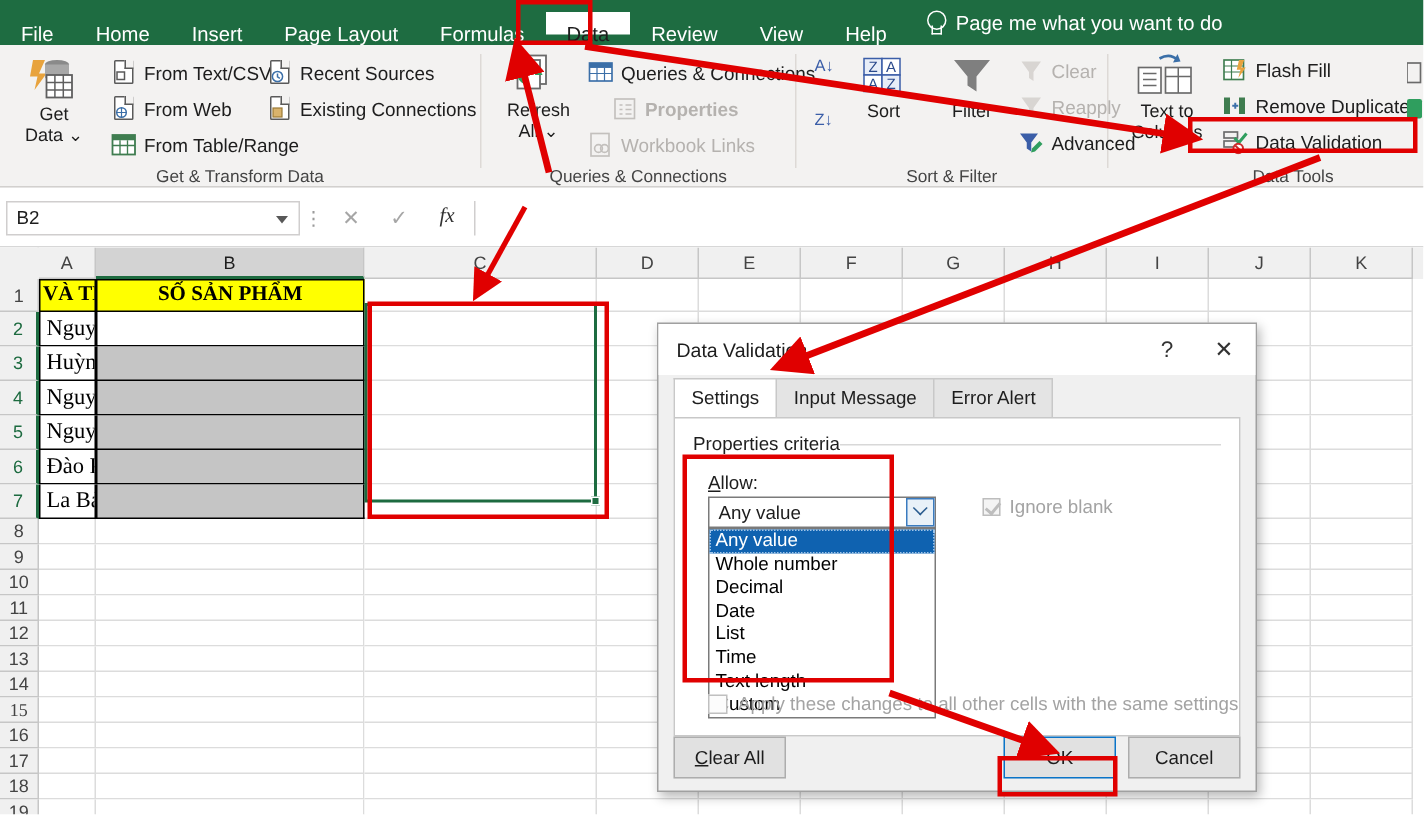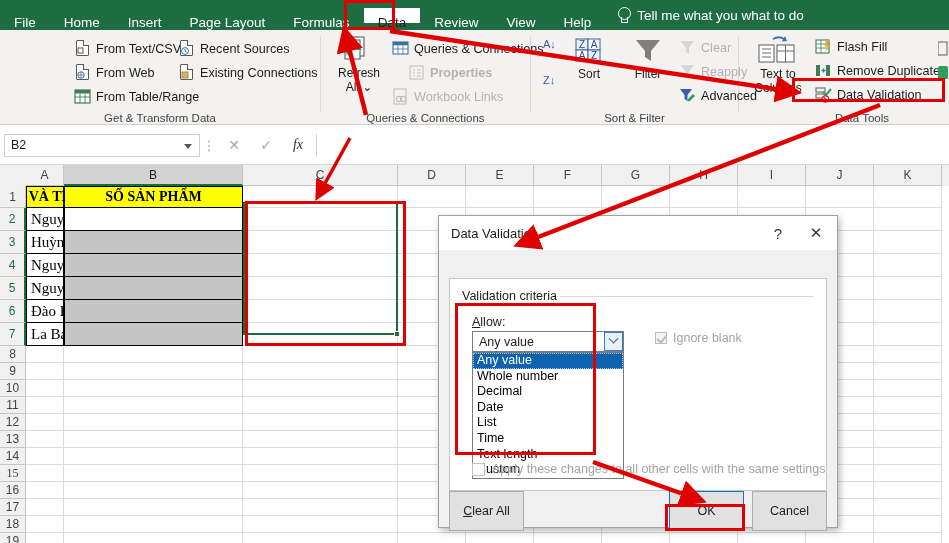--- a/index.html
+++ b/index.html
@@ -208,21 +208,21 @@
     border-right:2px solid #bdbdbd; border-bottom:2px solid #bdbdbd; transform:rotate(40deg);
   }
   .applyall {
     position:absolute; left:22px; bottom:14px; display:flex; align-items:center; gap:7px;
     font-size:12.5px; color:#a3a3a3;
   }
   .cbx2 { width:13px; height:13px; border:1px solid #c0c0c0; background:#fcfcfc; }
 
   .dlg-footer { position:absolute; left:0; right:0; bottom:0; height:48px; }
   .btn {
-    position:absolute; width:75px; height:40px; background:#e1e1e1;
+    position:absolute; width:75px; height:28px; background:#e1e1e1;
     border:1px solid #adadad; font-size:12.5px; color:#1d1d1d;
     display:flex; align-items:center; justify-content:center;
   }
   .btn.primary { border:1px solid #0a74c8; }
   .btn u { text-decoration: underline; }
 
   
   .redbox {
     position:absolute; border:3px solid #e00000; pointer-events:none;
   }
@@ -239,32 +239,45 @@
         <div class="tab">Home</div>
         <div class="tab">Insert</div>
         <div class="tab">Page Layout</div>
         <div class="tab">Formulas</div>
         <div class="tab active">Data</div>
         <div class="tab">Review</div>
         <div class="tab">View</div>
         <div class="tab">Help</div>
         <div class="tellme">
           <span class="bulb"></span>
-          <span>Tell me what you what to do</span>
+          <span>Page me what you want to do</span>
         </div>
       </div>
   </div>
 
   <div class="ribbon">
 
     <div class="sep" style="left:320px"></div>
     <div class="sep" style="left:530px"></div>
     <div class="sep" style="left:738px"></div>
 
     <div class="grp" style="left:0; width:320px;">
+      <div class="bigbtn" style="left:8px; top:8px; width:56px;">
+        <span class="ic" style="width:34px;height:30px;">
+          <svg width="34" height="30" viewBox="0 0 34 30">
+            <path d="M3 2 L11 2 L7 11 L12 11 L4 22 L6 13 L1 13 Z" fill="#e8a33d"></path>
+            <ellipse cx="19" cy="5" rx="8" ry="3" fill="#8a8a8a"></ellipse>
+            <path d="M11 5 L11 14 Q19 18 27 14 L27 5" fill="#a8a8a8"></path>
+            <rect x="12" y="12" width="17" height="15" fill="#fff" stroke="#5f5f5f" stroke-width="1.2"></rect>
+            <path d="M12 17h17M12 22h17M17.6 12v15M23.2 12v15" stroke="#5f5f5f" stroke-width="1"></path>
+          </svg>
+        </span>
+        <span style="margin-top:1px">Get</span>
+        <span><span>Data</span> <span>⌄</span></span>
+      </div>
 
       <div class="rowbtn" style="left:74px; top:10px;">
         <span class="ic">
             <span class="doc"></span>
           <svg width="17" height="17" style="position:absolute;left:0;top:0">
               <rect x="4" y="8" width="5" height="5" fill="none" stroke="#5a5a5a" stroke-width="1"></rect>
             </svg>
         </span>
         <span>From Text/CSV</span>
       </div>
@@ -770,23 +783,28 @@
   </div>
 
   <div class="dlg">
     <div class="dlg-title">
       <span class="t">Data Validation</span>
       <span class="dlg-btn-help">?</span>
       <span class="dlg-btn-close">✕</span>
     </div>
 
     <div class="dlg-body">
+      <div class="tabs2" id="dlgtabs-host">
+          <div class="tab2 active">Settings</div>
+          <div class="tab2">Input Message</div>
+          <div class="tab2">Error Alert</div>
+        </div>
 
       <div class="panel">
-        <div class="legend">Validation criteria</div>
+        <div class="legend">Properties criteria</div>
         <div class="legline"></div>
 
         <div class="lbl-allow"><u>A</u>llow:</div>
 
         <div class="combo">
           <span>Any value</span>
           <span class="arrowbox">
               <span class="chev"></span>
             </span>
         </div>

